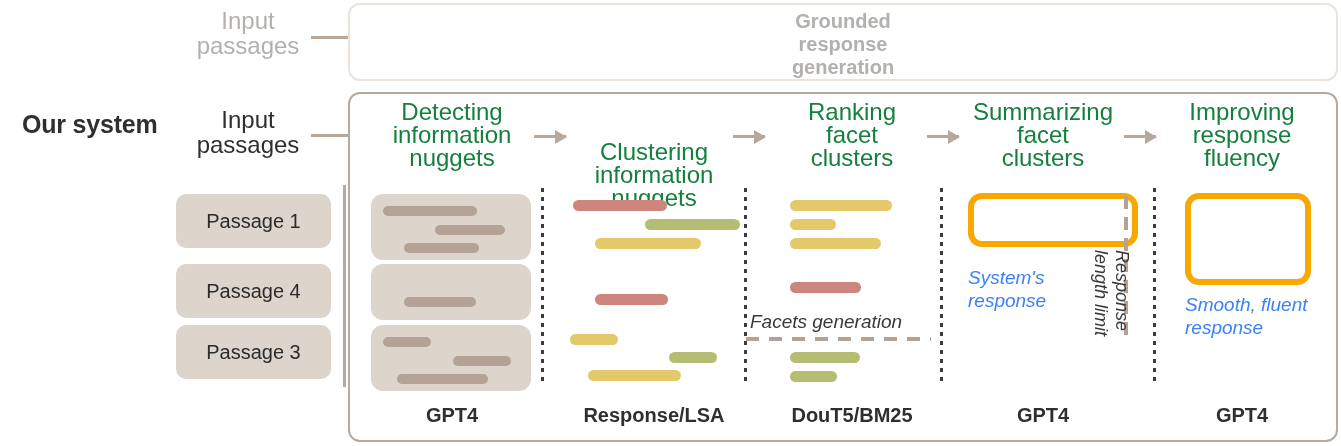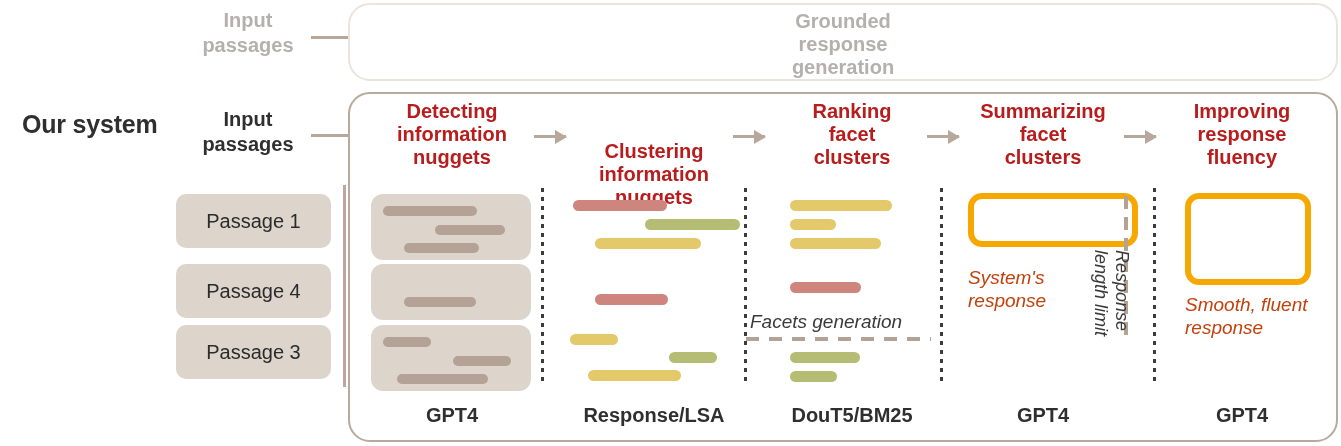--- a/index.html
+++ b/index.html
@@ -28,22 +28,22 @@
     white-space: nowrap;
     letter-spacing: -0.2px;
   }
   #label-baseline { left: 22px; top: 24px; }
   #label-oursystem { left: 22px; top: 100px; margin-top: 10px; }
 
   
   .input-caption {
     position: absolute;
     text-align: center;
-    font-weight: bold;
-    font-size: 20px;
+    font-weight: normal;
+    font-size: 24px;
     line-height: 25px;
     width: 150px;
     white-space: pre-line;
   }
   #caption-baseline-input { left: 173px; top: 8px; color: #b3b0ad; }
   #caption-system-input   { left: 173px; top: 107px; color: #2f2f2f; }
 
   
   .h-arrow {
     position: absolute;
@@ -59,21 +59,21 @@
     border-bottom: 7px solid transparent;
     border-left: 12px solid #b7a89b;
   }
   #arrow-baseline { left: 311px; top: 36px; width: 58px; }
   #arrow-system   { left: 311px; top: 134px; width: 58px; }
 
   
   .panel {
     position: absolute;
     box-sizing: border-box;
-    border-radius: 22px;
+    border-radius: 12px;
     background: #ffffff;
   }
   #panel-baseline {
     left: 348px; top: 3px; width: 990px; height: 78px;
     border: 2.5px solid #ece4dc;
   }
   #panel-system {
     left: 348px; top: 92px; width: 990px; height: 350px;
     border: 2.5px solid #b8a99c;
   }
@@ -89,24 +89,24 @@
     color: #b3b0ad;
     white-space: pre-line;
   }
 
   
   .stage-head {
     position: absolute;
     top: 6px;
     width: 162px;
     text-align: center;
-    font-weight: bold;
-    font-size: 20px;
+    font-weight: normal;
+    font-size: 24px;
     line-height: 23px;
-    color: #b91c1c;
+    color: #15803d;
     white-space: pre-line;
   }
   .stage-arrow {
     position: absolute;
     top: 41px;
     height: 3px;
     width: 32px;
     background: #b7a89b;
   }
   .stage-arrow::after {
@@ -230,21 +230,21 @@
     text-align: left;
   }
   #resp-limit-label { left: 1090px; top: 250px; }
 
   
   .caption-italic {
     position: absolute;
     font-style: italic;
     font-size: 19px;
     line-height: 23px;
-    color: #c2410c;
+    color: #3b82f6;
     white-space: pre-line;
   }
   #system-response-caption { left: 968px; top: 266px; }
   #smooth-fluent-caption   { left: 1185px; top: 293px; }
 
   
   .model-label {
     position: absolute;
     top: 404px;
     width: 162px;

